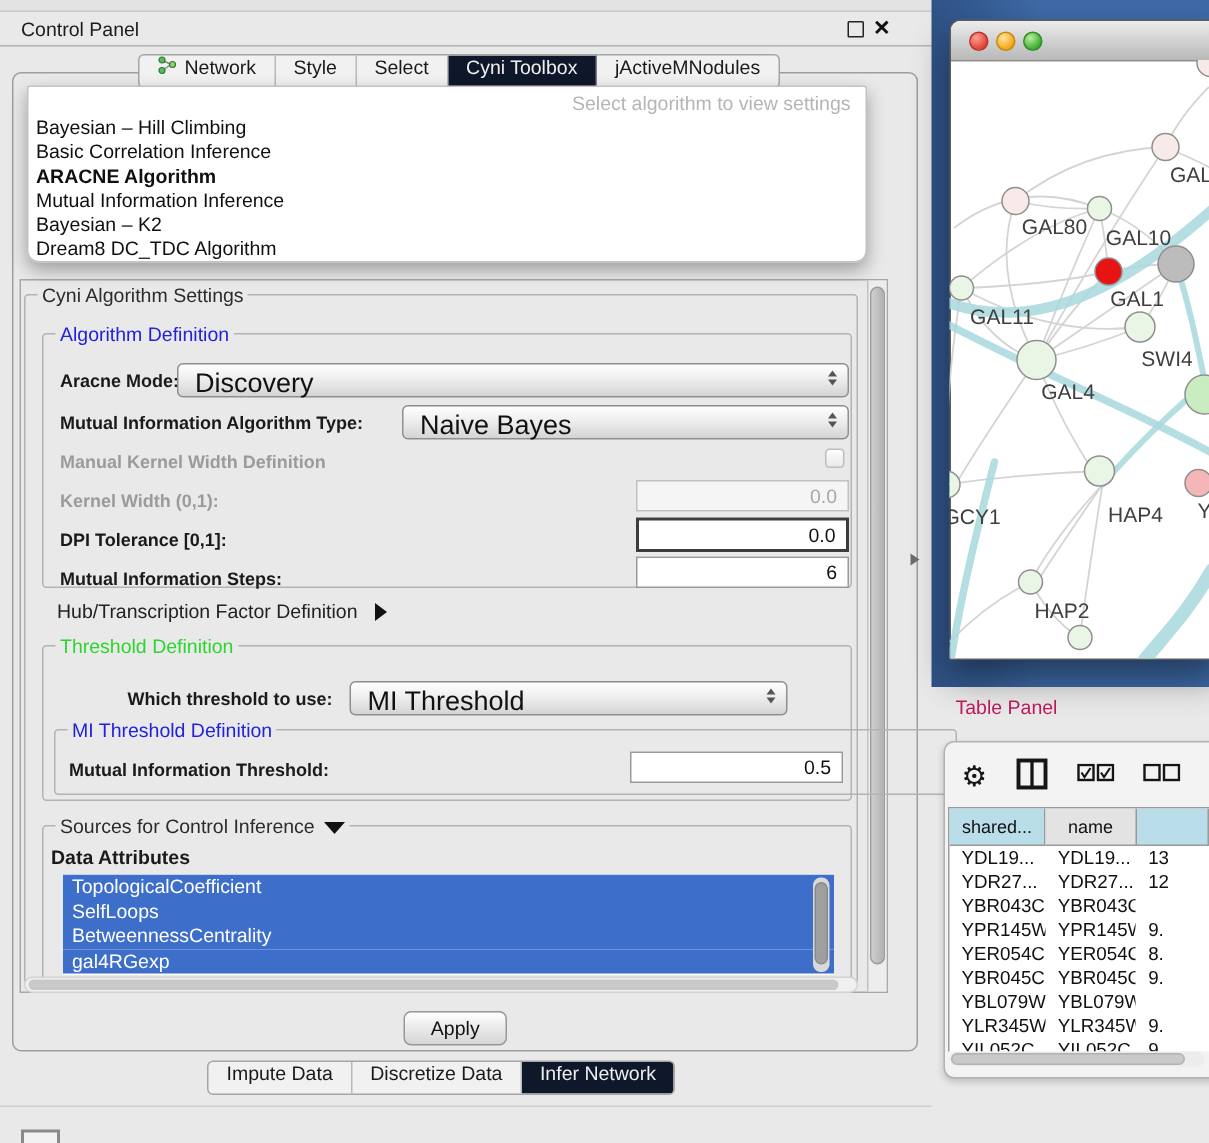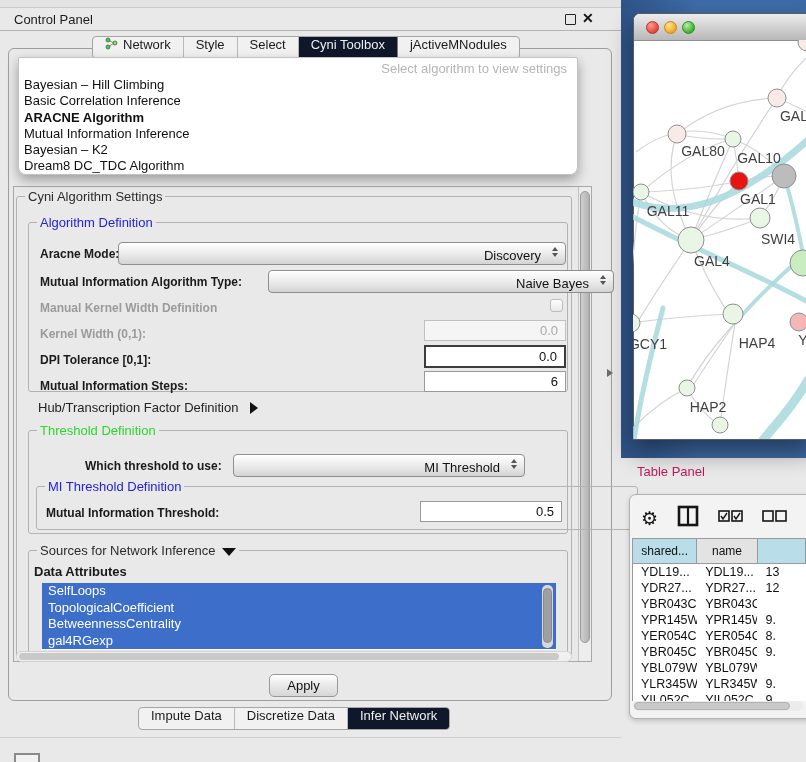--- a/index.html
+++ b/index.html
@@ -40,22 +40,22 @@
 
   .group { position:absolute; border:1px solid #b3b3b3; border-radius:3px; }
   .gtitle { position:absolute; top:-8px; left:8px; background:#e9e9e9; padding:0 3px; font-size:13px; color:#2b2b2b; white-space:nowrap; }
   .gtitle.blue { color:#2222dd; }
   .gtitle.green { color:#2ed52e; }
 
   .flabel { position:absolute; font-size:12px; font-weight:bold; color:#1a1a1a; white-space:nowrap; }
   .flabel.dis { color:#9b9b9b; }
 
   .combo { position:absolute; height:23px; border:1px solid #8f8f8f; border-radius:4px;
-           background:linear-gradient(#ffffff,#ececec 50%,#d4d4d4); font-size:13px; color:#111;
-           display:flex; align-items:center; padding:4px 24px 0 11px;justify-content:flex-end; }
+           background:linear-gradient(#ffffff,#ececec 50%,#d4d4d4); font-size:18px; color:#111;
+           display:flex; align-items:center; padding:4px 24px 0 11px; }
   .combo .arrows { position:absolute; right:7px; top:4px; display:flex; flex-direction:column; gap:2px; }
   .combo .arrows i { width:0; height:0; border-left:3.5px solid transparent; border-right:3.5px solid transparent; }
   .combo .arrows .up { border-bottom:4px solid #555; }
   .combo .arrows .dn { border-top:4px solid #555; }
 
   .tfield { position:absolute; height:21px; background:#fff; border:1px solid #9a9a9a; font-size:13px; color:#111;
             display:flex; align-items:center; justify-content:flex-end; padding:0 7px; }
   .tfield.dis { background:#f5f5f5; border-color:#c0c0c0; color:#a8a8a8; }
   .tfield.focus { border:2px solid #3c3c3c; }
 
@@ -160,21 +160,21 @@
   <span class="flabel" style="left:40px; top:247px;">Aracne Mode:</span>
   <div class="combo" style="left:118px; top:242px; width:448px;">
     <span>Discovery</span>
     <span class="arrows">
         <i class="up"></i>
         <i class="dn"></i>
       </span>
   </div>
 
   <span class="flabel" style="left:40px; top:275px;">Mutual Information Algorithm Type:</span>
-  <div class="combo" style="left:268px; top:270px; width:346px;">
+  <div class="combo" style="left:268px; top:270px; width:298px;">
     <span>Naive Bayes</span>
     <span class="arrows">
         <i class="up"></i>
         <i class="dn"></i>
       </span>
   </div>
 
   <span class="flabel dis" style="left:40px; top:301px;">Manual Kernel Width Definition</span>
   <span class="cbox" style="left:550px; top:299px;"></span>
 
@@ -203,26 +203,26 @@
         <i class="dn"></i>
       </span>
   </div>
   <div class="group" style="left:36px; top:486px; width:602px; height:44px;">
     <span class="gtitle blue">MI Threshold Definition</span>
   </div>
   <span class="flabel" style="left:46px; top:506px;">Mutual Information Threshold:</span>
   <div class="tfield" style="left:420px; top:501px; width:142px;">0.5</div>
 
   <div class="group" style="left:28px; top:550px; width:540px; height:106px;">
-    <span class="gtitle"><span>Sources for Network Inference</span><span class="tri-d"></span></span>
+    <span class="gtitle"><span>Sources for Control Inference</span><span class="tri-d"></span></span>
   </div>
   <span class="flabel" style="left:34px; top:564px; font-size:13px;">Data Attributes</span>
   <div class="attr-list" id="attr-list">
+      <div class="li">TopologicalCoefficient</div>
       <div class="li">SelfLoops</div>
-      <div class="li">TopologicalCoefficient</div>
       <div class="li">BetweennessCentrality</div>
       <div class="li">gal4RGexp</div>
     </div>
   <div class="list-vsb">
       <div class="thumb"></div>
     </div>
   <div class="hsb-pane">
       <div class="thumb"></div>
     </div>
 

